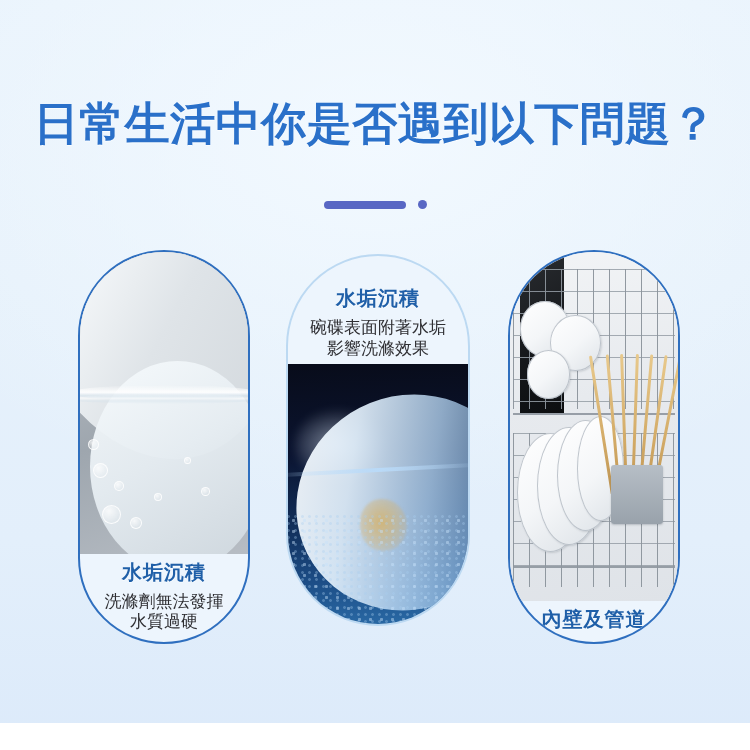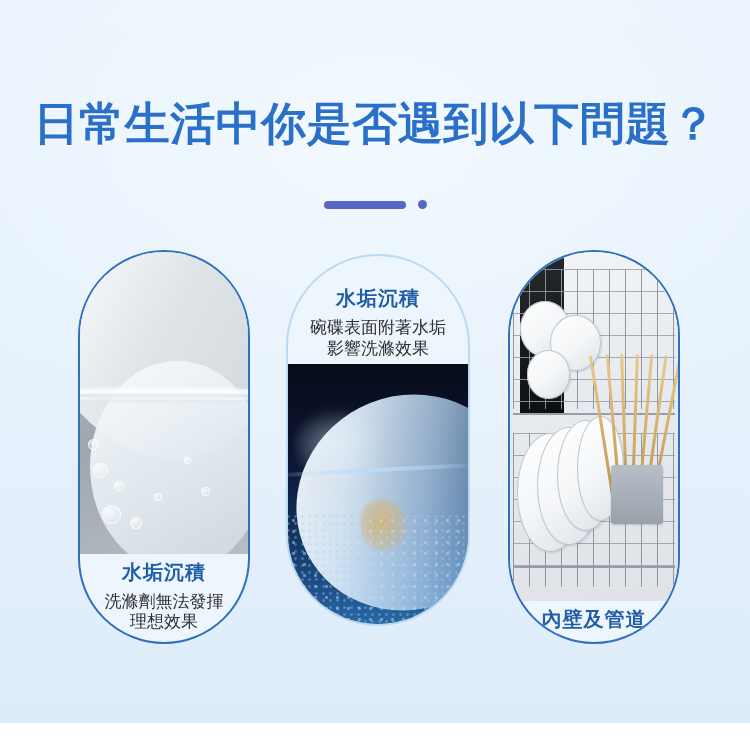--- a/index.html
+++ b/index.html
@@ -310,21 +310,21 @@
           <div class="bubble" style="left:30%;top:88%;width:10px;height:10px;"></div>
           <div class="bubble" style="left:44%;top:80%;width:6px;height:6px;"></div>
           <div class="bubble" style="left:62%;top:68%;width:5px;height:5px;"></div>
           <div class="bubble" style="left:72%;top:78%;width:7px;height:7px;"></div>
           <div class="bubble" style="left:5%;top:62%;width:9px;height:9px;"></div>
         </div>
       </div>
       <div class="card-text">
         <div class="card-title">水垢沉積</div>
         <div class="card-body">洗滌劑無法發揮
-理想效果</div>
+水質過硬</div>
       </div>
     </div>
 
     <div class="card center media-bottom soft-border" id="card-scale-deposit">
       <div class="card-text">
         <div class="card-title">水垢沉積</div>
         <div class="card-body">碗碟表面附著水垢
 影響洗滌效果</div>
       </div>
       <div class="card-media">

